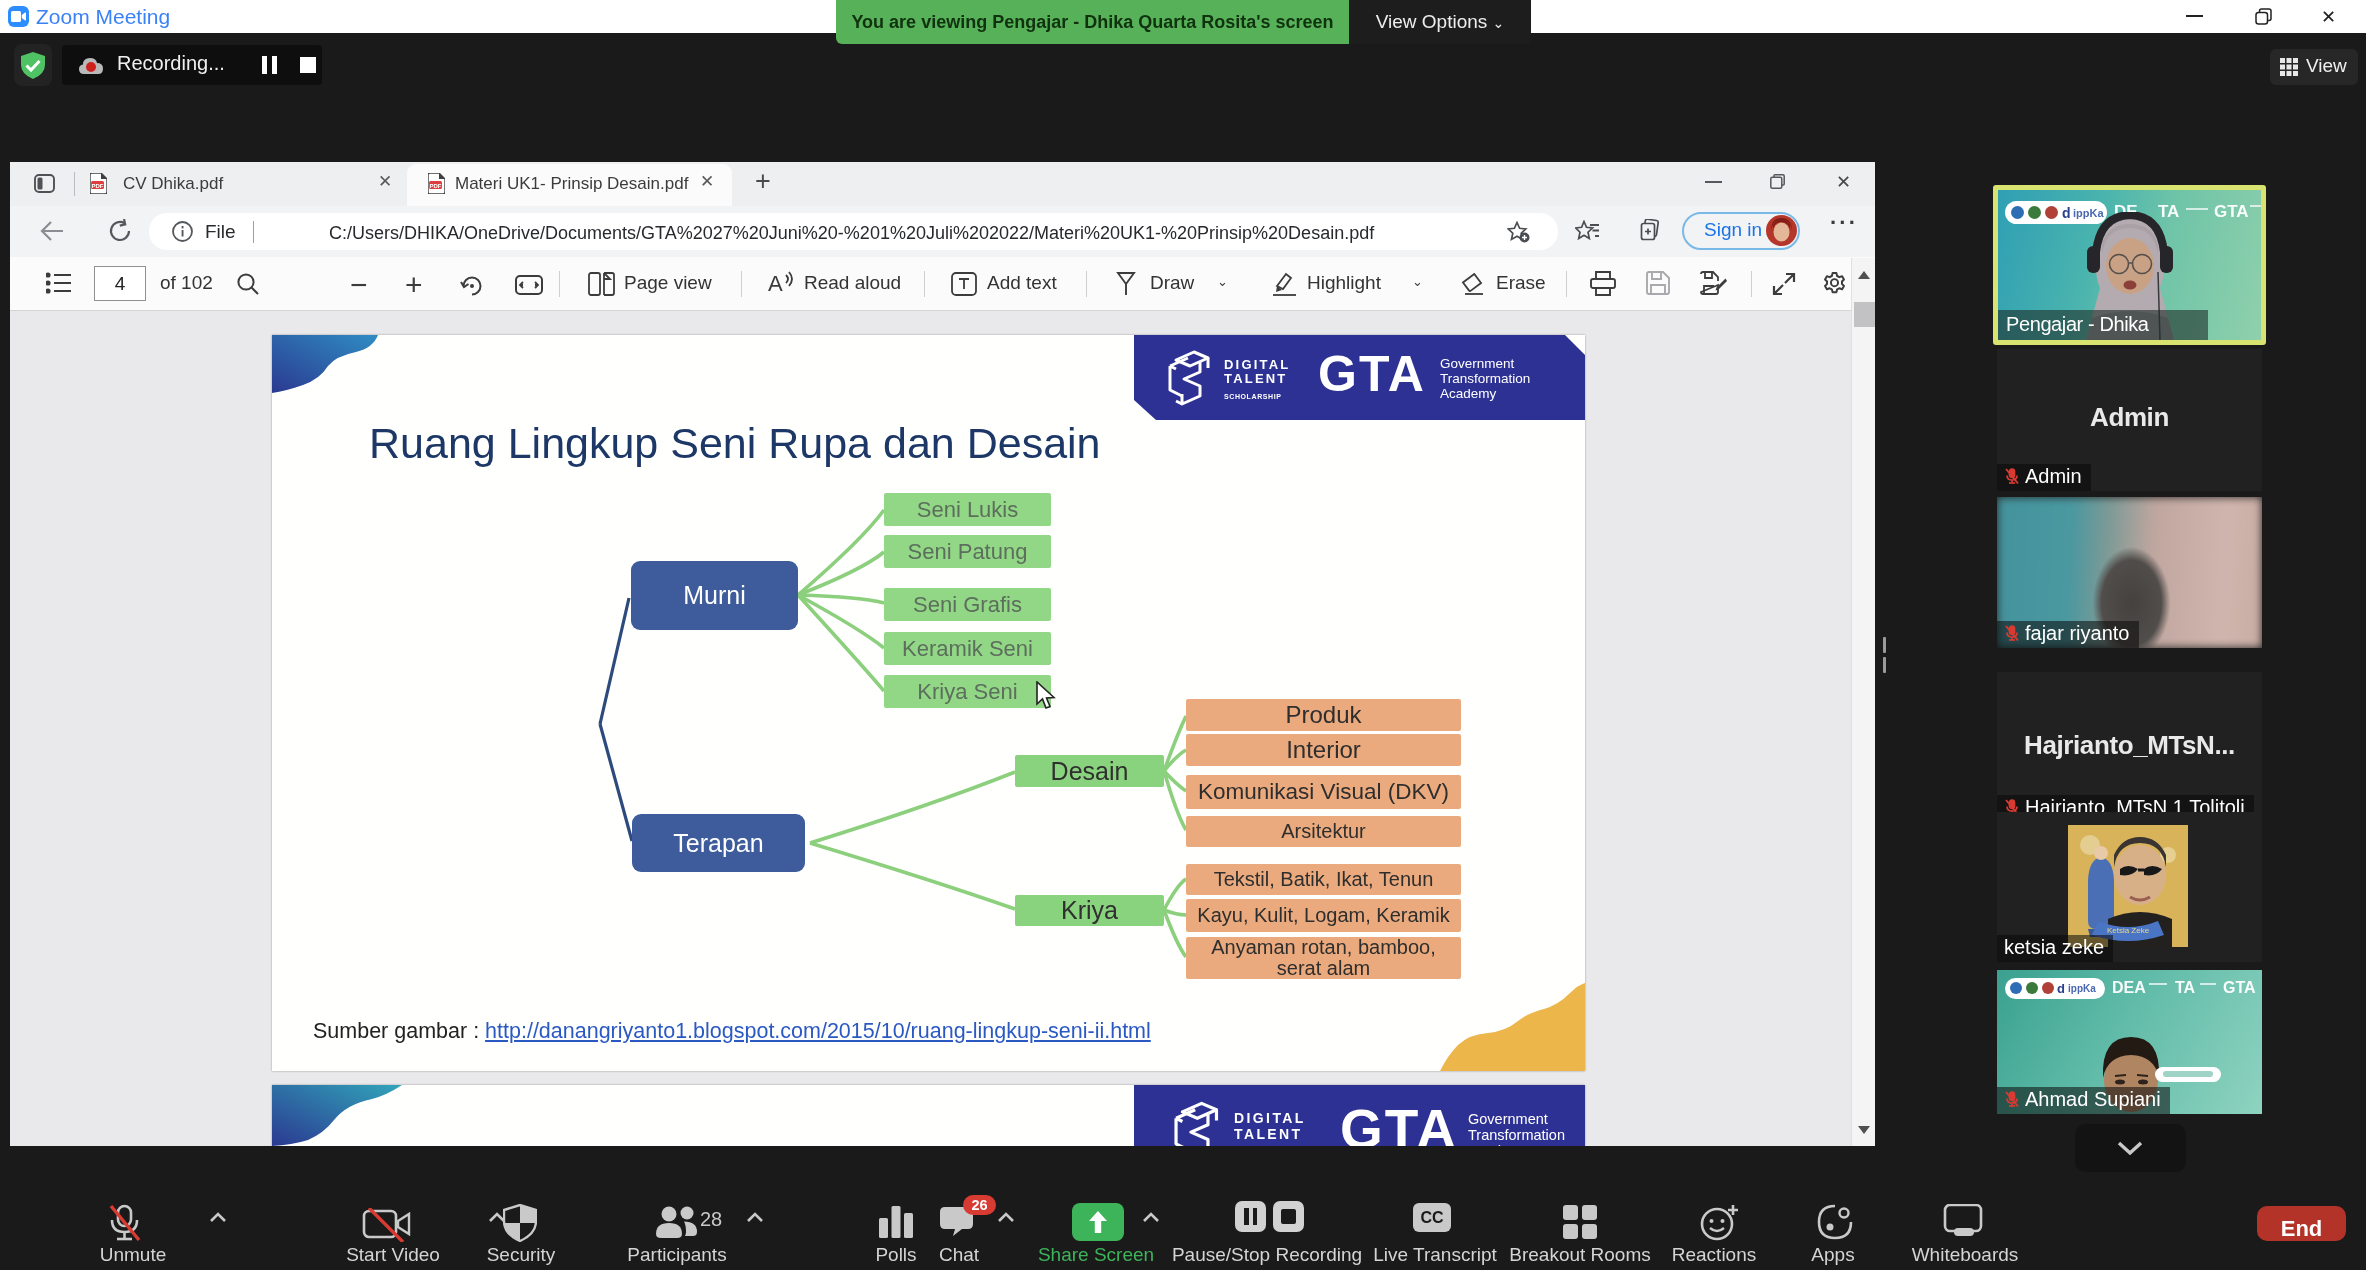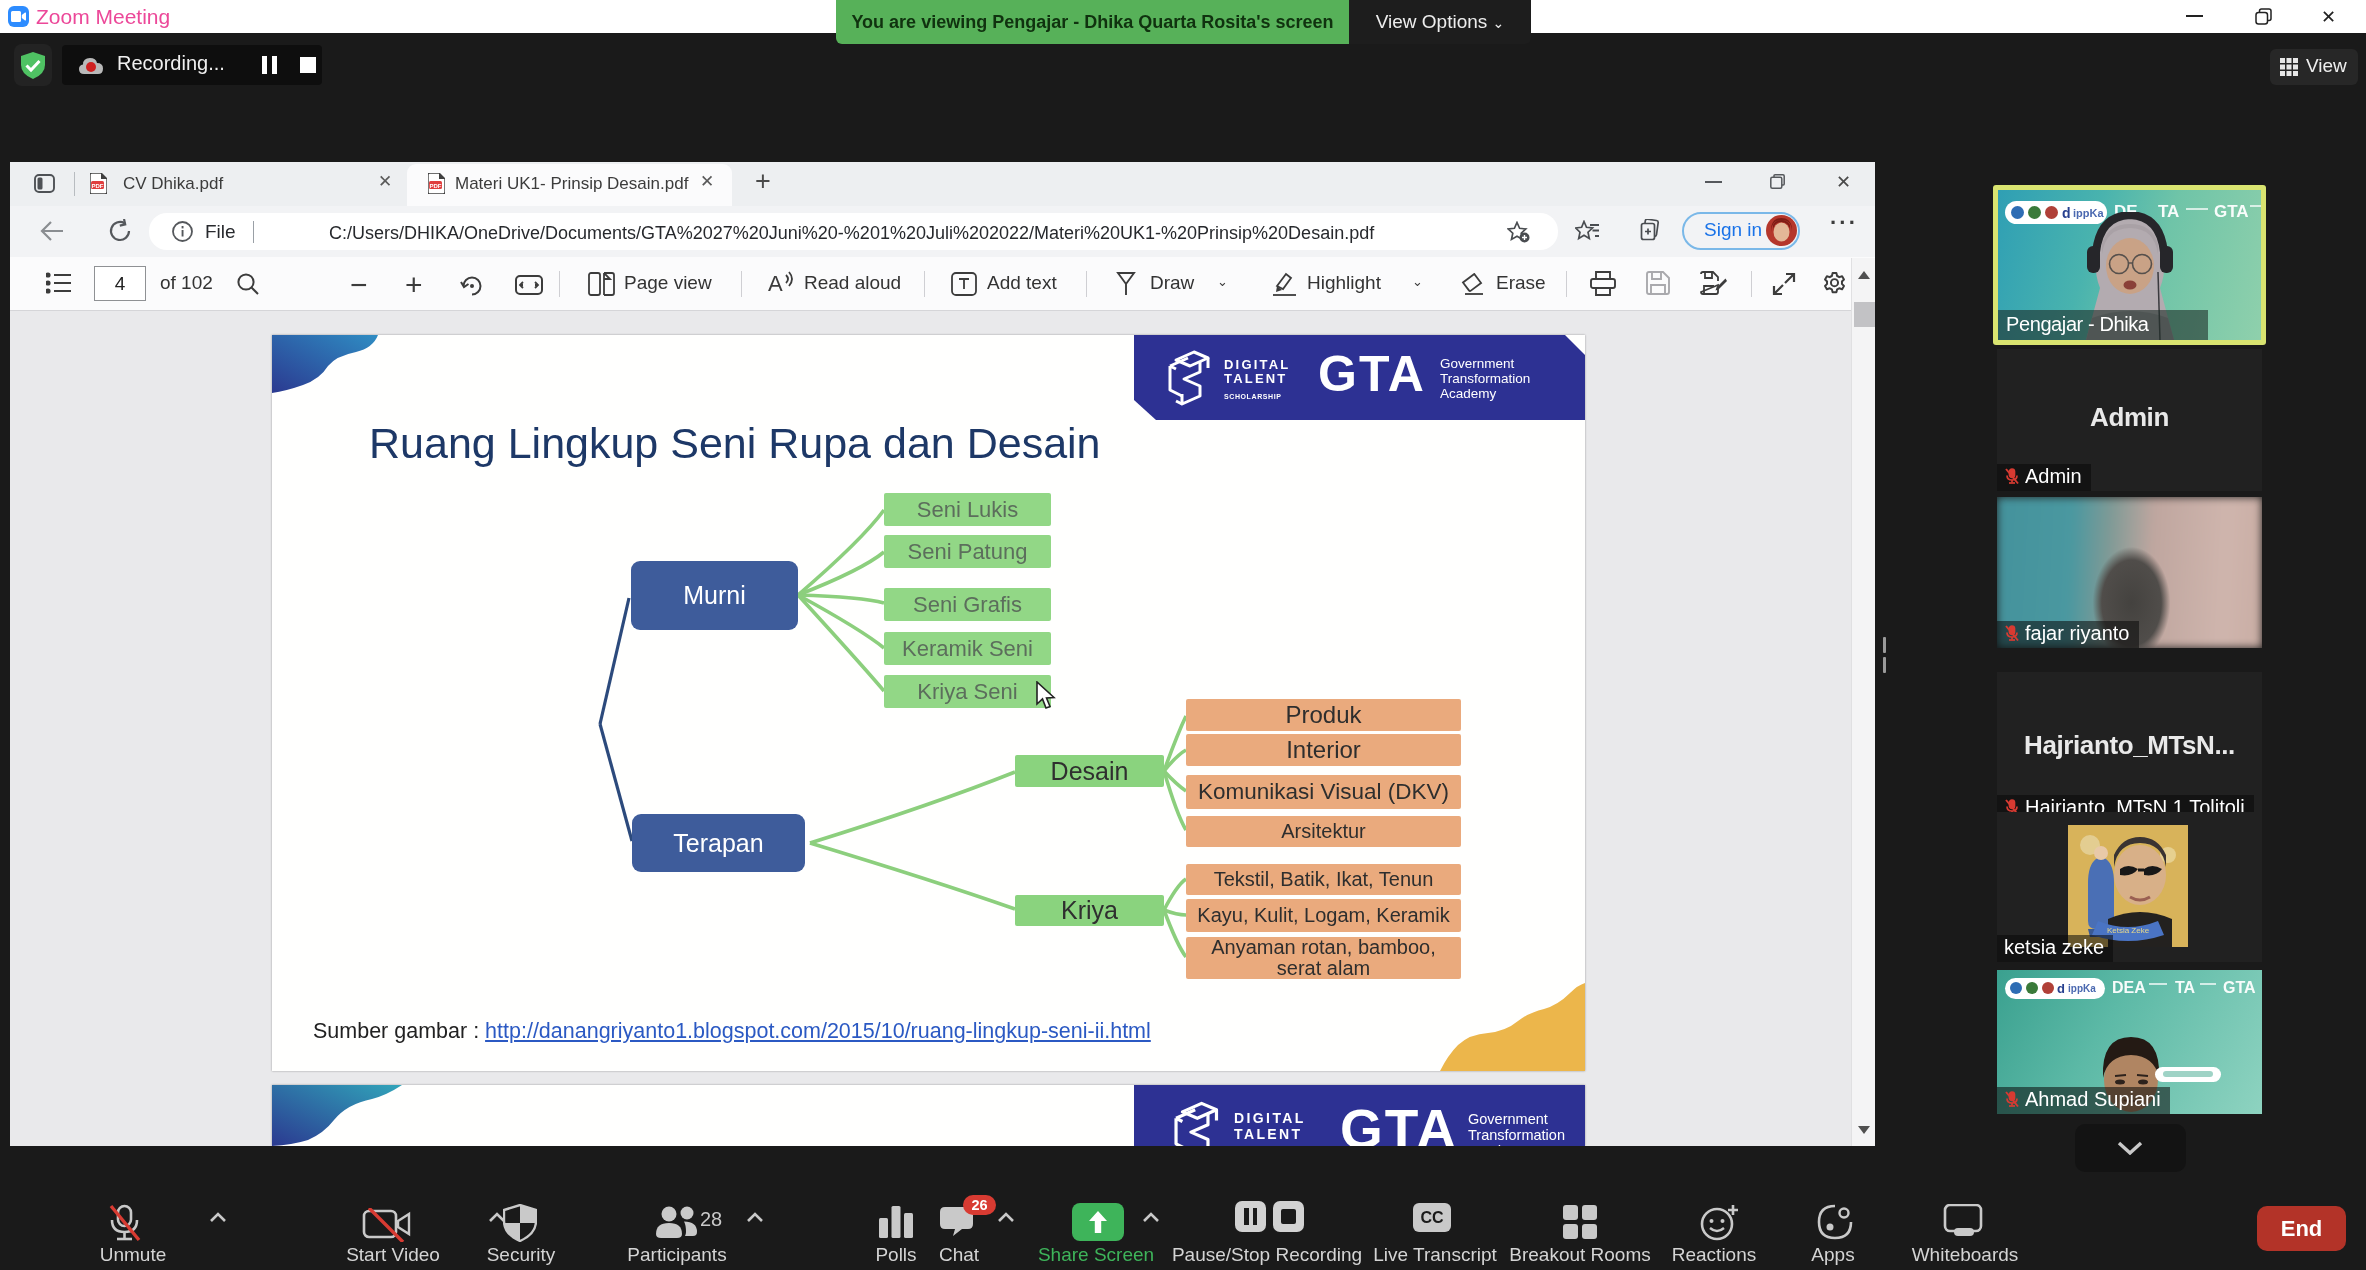--- a/index.html
+++ b/index.html
@@ -2,21 +2,21 @@
 <html><head>
 <meta charset="utf-8">
 <style>
 * { margin:0; padding:0; box-sizing:border-box; }
 html,body { width:2366px; height:1270px; overflow:hidden; background:#1a1a1a;
   font-family:"Liberation Sans", sans-serif; }
 .abs { position:absolute; }
 
 
 #titlebar { left:0; top:0; width:2366px; height:33px; background:#ffffff; }
-#ztitle { left:36px; top:5px; font-size:21px; color:#ec4899;text-align:center; }
+#ztitle { left:36px; top:5px; font-size:21px; color:#3b82f6;text-align:center; }
 #zlogo { left:8px; top:6px; width:21px; height:21px; background:#2d8cff; border-radius:6px; }
 #zlogo svg { position:absolute; left:3px; top:5px; }
 #winmin { left:2186px; top:15px; width:17px; height:2px; background:#222; }
 #winrest { left:2255px; top:8px; }
 #winclose { left:2321px; top:6px; font-size:18px; color:#222; }
 #greenbanner { left:836px; top:0; width:513px; height:44px; background:#57b159;
   color:#10320f; font-size:18px; font-weight:bold; text-align:center; line-height:44px;
   border-bottom-left-radius:6px; white-space:nowrap; }
 #viewopt { left:1349px; top:0; width:182px; height:44px; background:#1d1d1d; color:#ededed;
   font-size:19px; text-align:center; line-height:44px; border-bottom-right-radius:6px; }
@@ -69,21 +69,21 @@
   color:#fff; font-size:20px; padding:1px 9px 3px 7px; white-space:nowrap; }
 .bigname { position:absolute; left:0; right:0; text-align:center; color:#e9e9e9;
   font-weight:bold; font-size:26px; letter-spacing:-0.4px; }
 
 
 #toolbar { left:0; top:1190px; width:2366px; height:80px; background:#1a1a1a; }
 .tbicon { position:absolute; top:14px; }
 .tblabel { position:absolute; top:54px; font-size:19px; color:#d4d4d4; white-space:nowrap;
   transform:translateX(-50%); }
 .caret { position:absolute; top:22px; }
-#endbtn { position:absolute; left:2257px; top:16px; width:89px; height:45px; background:#b33328;
+#endbtn { position:absolute; left:2257px; top:16px; width:89px; height:35px; background:#b33328;
   border-radius:10px; color:#fff; font-size:22px; font-weight:bold; text-align:center;
   line-height:45px; }
 </style>
 </head>
 <body>
 
 <div class="abs" id="titlebar"></div>
 <div class="abs" id="zlogo">
     <svg width="15" height="11" viewBox="0 0 15 11">
       <path d="M0 1.5 Q0 0 1.5 0 L8.5 0 Q10 0 10 1.5 L10 9.5 Q10 11 8.5 11 L1.5 11 Q0 11 0 9.5 Z M10.8 4 L14 1.6 Q15 1 15 2.2 L15 8.8 Q15 10 14 9.4 L10.8 7 Z" fill="#fff"></path>

